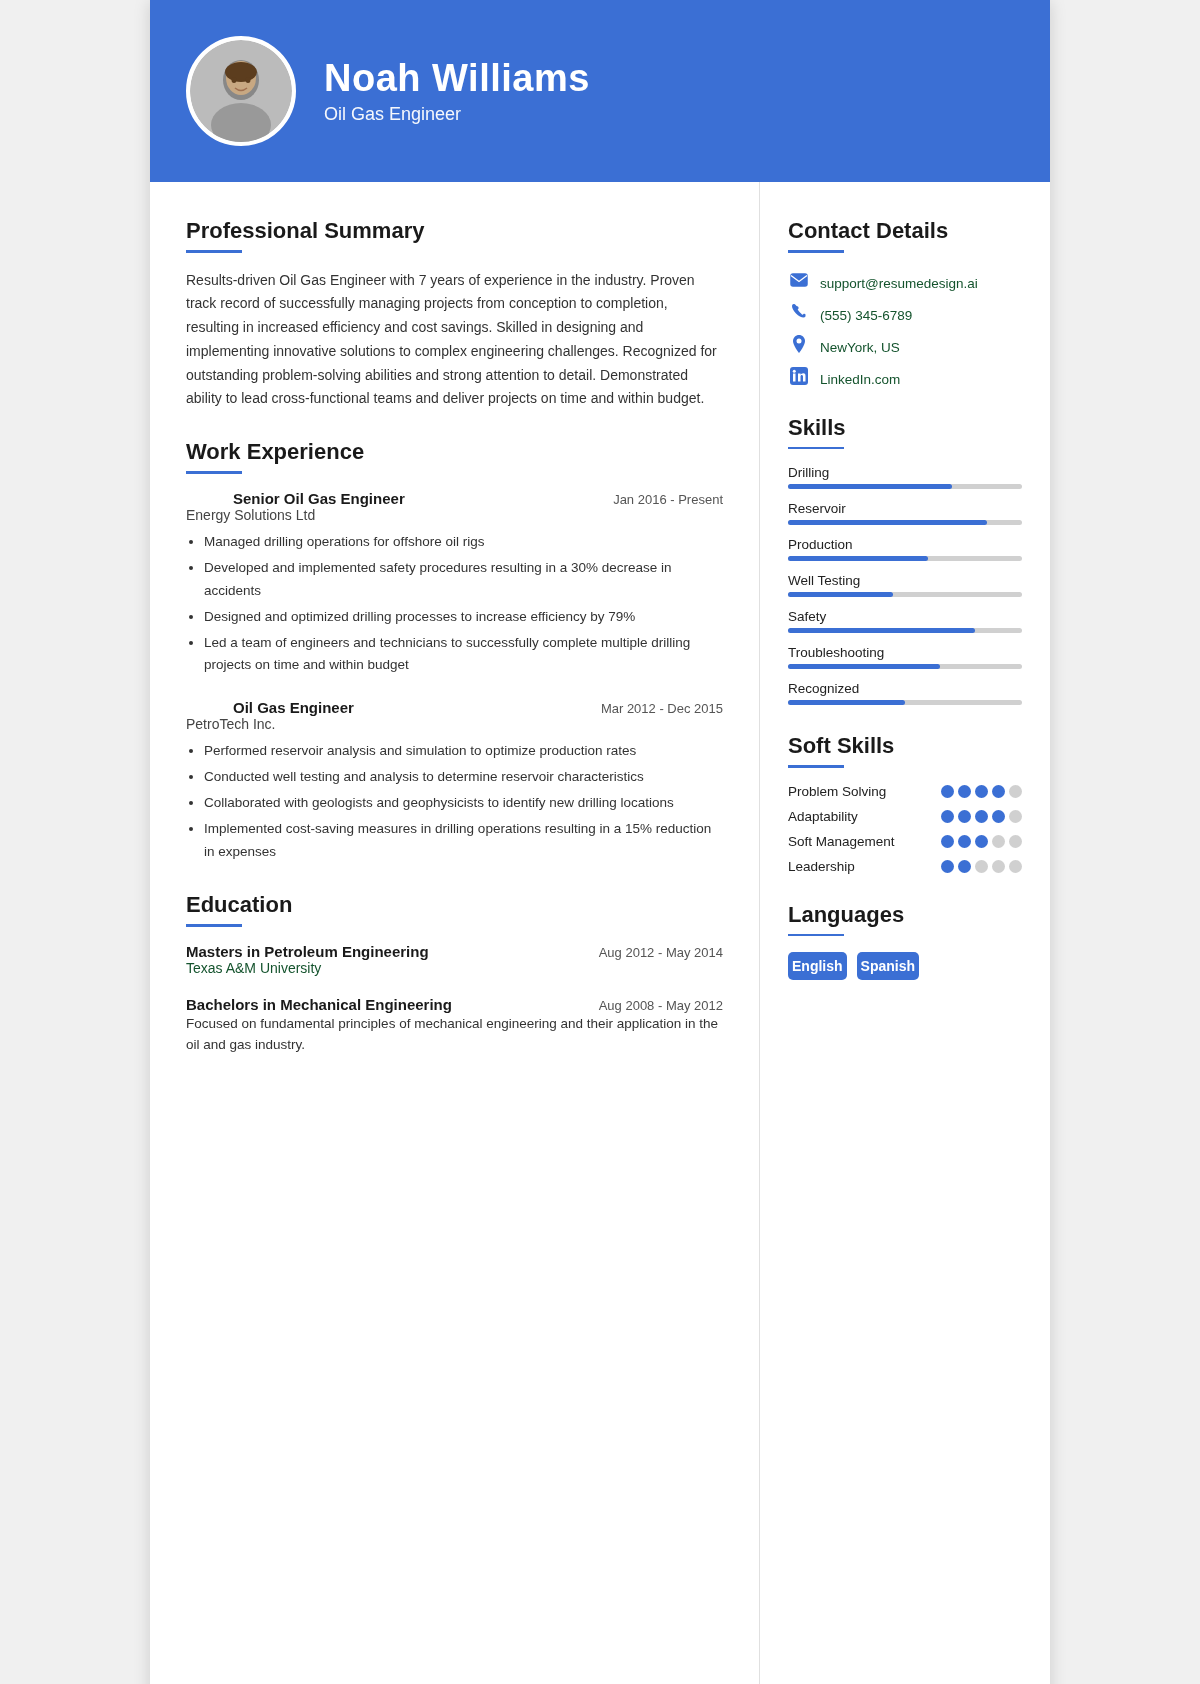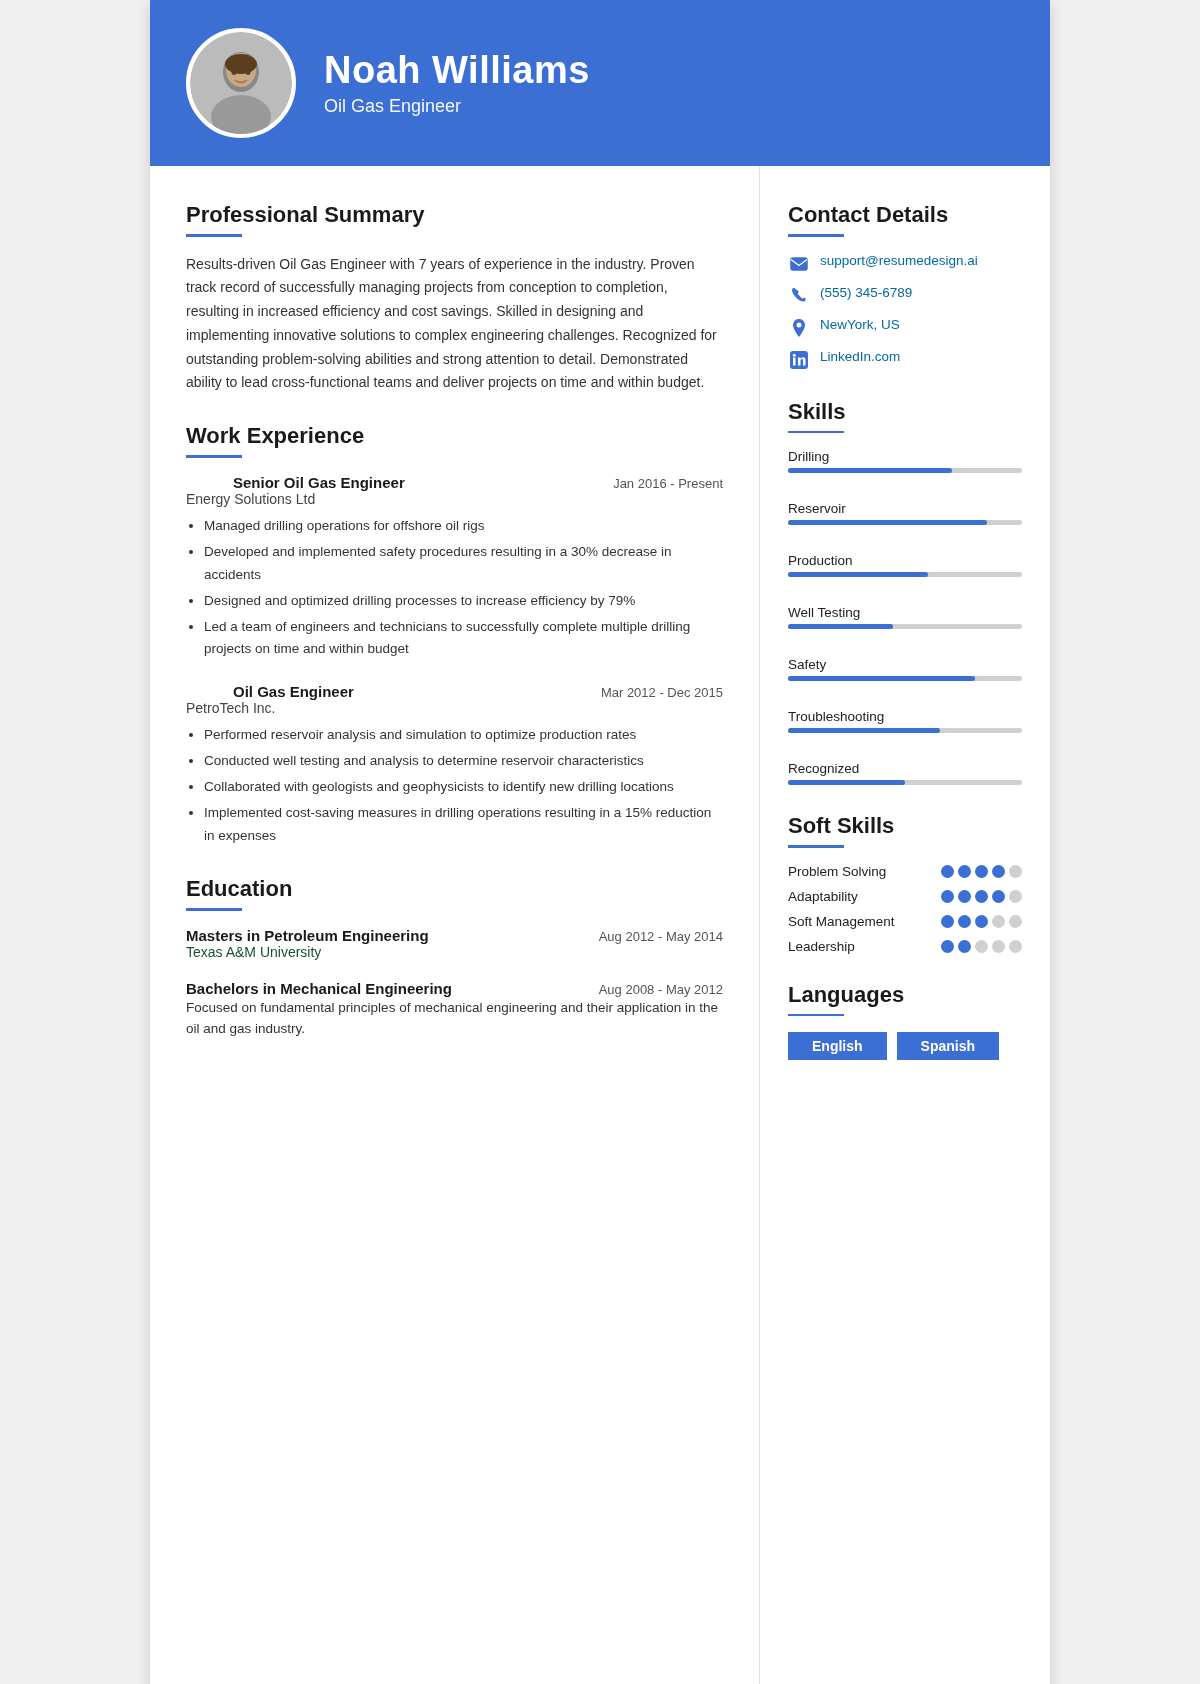--- a/index.html
+++ b/index.html
@@ -16,21 +16,21 @@
       width: 900px;
       background: #fff;
       box-shadow: 0 2px 16px rgba(0,0,0,0.15);
       min-height: 1684px;
     }
     
     .header {
       background: #3b6fd4;
       display: flex;
       align-items: center;
-      padding: 28px 36px;
+      padding: 36px 36px;
       gap: 28px;
       min-height: 145px;
     }
     .avatar-wrap {
       width: 110px;
       height: 110px;
       border-radius: 50%;
       background: #fff;
       overflow: hidden;
       flex-shrink: 0;
@@ -140,38 +140,38 @@
       margin-bottom: 6px;
     }
     .edu-desc {
       font-size: 13.5px;
       color: #333;
       line-height: 1.6;
     }
     
     .contact-item {
       display: flex;
-      align-items: flex-start;
+      align-items: flex-end;
       gap: 10px;
       margin-bottom: 10px;
       font-size: 13.5px;
-      color: #0369a1;
+      color: #14532d;
     }
     .contact-icon {
       width: 22px;
       height: 22px;
       display: flex;
       align-items: center;
       justify-content: center;
       color: #3b6fd4;
       font-size: 16px;
       flex-shrink: 0;
     }
     
-    .skill-item { margin-bottom: 28px; }
+    .skill-item { margin-bottom: 12px; }
     .skill-name {
       font-size: 13.5px;
       color: #222;
       margin-bottom: 4px;
     }
     .skill-bar-bg {
       height: 5px;
       background: #d0d0d0;
       border-radius: 3px;
       width: 100%;
@@ -207,22 +207,22 @@
     
     .lang-badges {
       display: flex;
       gap: 10px;
       flex-wrap: wrap;
       margin-top: 10px;
     }
     .lang-badge {
       background: #3b6fd4;
       color: #fff;
-      border-radius: 0;
-      padding: 6px 24px;
+      border-radius: 5px;
+      padding: 6px 4px;
       font-size: 14px;
       font-weight: 600;
     }
   </style>
 </head>
 <body>
 
 <div class="resume">
 
   <div class="header">

